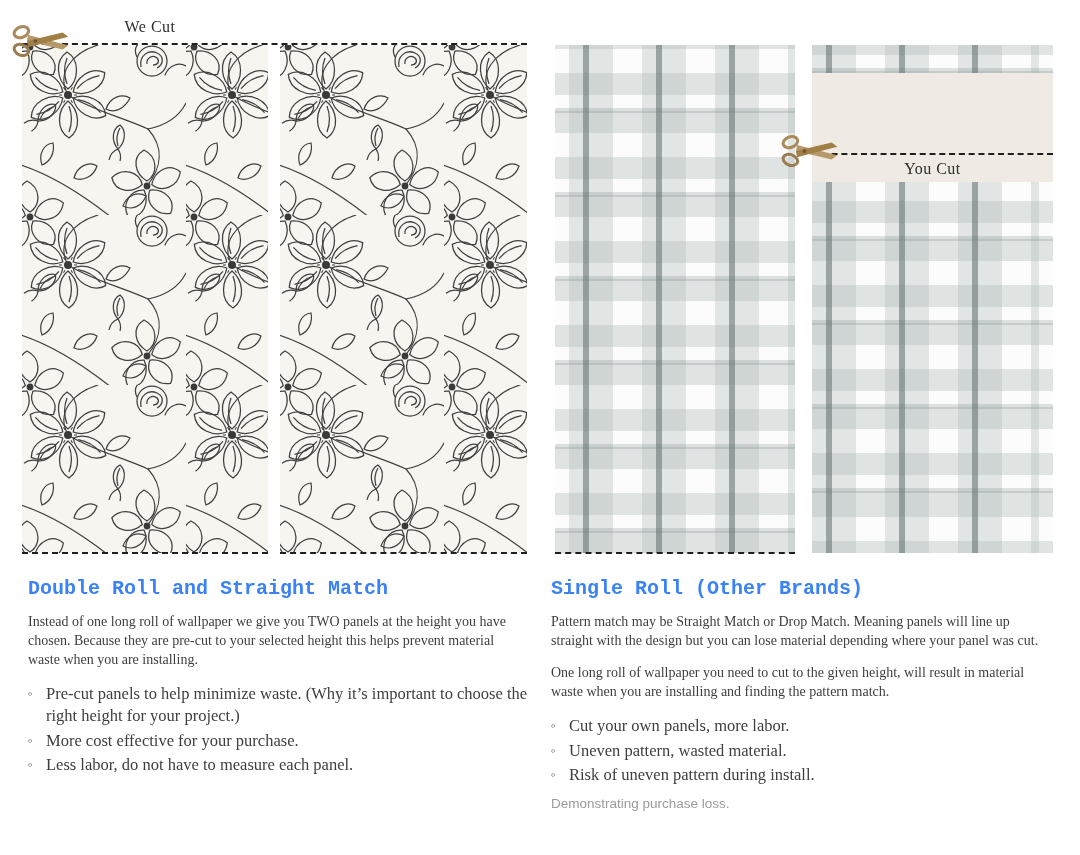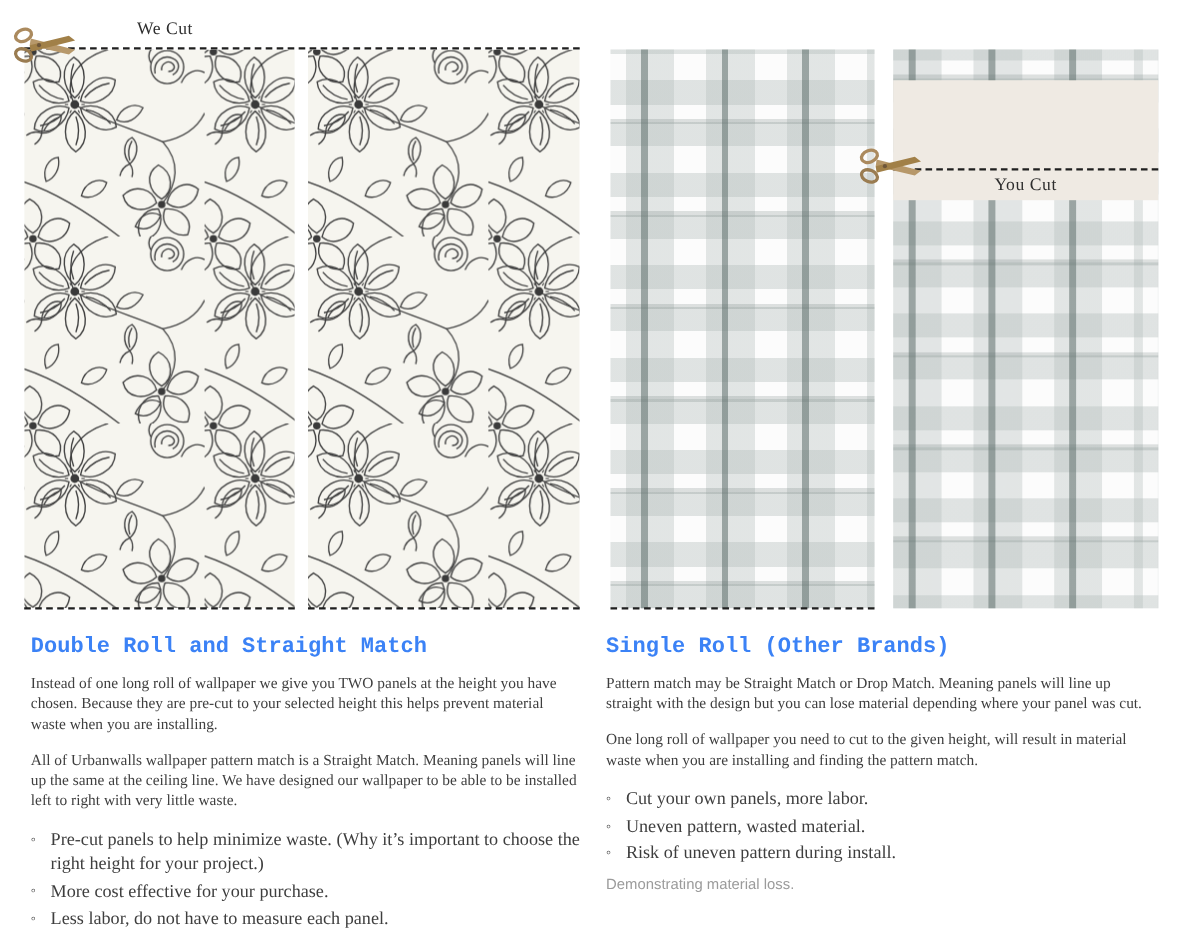--- a/index.html
+++ b/index.html
@@ -170,21 +170,20 @@
   <div class="cut-line you-line"></div>
   <div class="scissors scissors-you">
     <svg width="60" height="37" viewBox="0 0 64 38">
         <use href="#scissorsGlyph"></use>
       </svg>
   </div>
 
   <div class="col col-left">
     <h2>Double Roll and Straight Match</h2>
     <p>Instead of one long roll of wallpaper we give you TWO panels at the height you have chosen. Because they are pre-cut to your selected height this helps prevent material waste when you are installing.</p>
-    <p>All of Urbanwalls wallpaper pattern match is a Straight Match. Meaning panels will line up the same at the ceiling line. We have designed our wallpaper to be able to be installed left to right with very little waste.</p>
     <ul class="bullets">
       <li>
         <span class="bm">◦</span>
         <span class="bt">Pre-cut panels to help minimize waste. (Why it’s important to choose the right height for your project.)</span>
       </li>
       <li>
         <span class="bm">◦</span>
         <span class="bt">More cost effective for your purchase.</span>
       </li>
       <li>
@@ -205,16 +204,16 @@
       </li>
       <li>
         <span class="bm">◦</span>
         <span class="bt">Uneven pattern, wasted material.</span>
       </li>
       <li>
         <span class="bm">◦</span>
         <span class="bt">Risk of uneven pattern during install.</span>
       </li>
     </ul>
-    <div class="caption">Demonstrating material loss.</div>
+    <div class="caption">Demonstrating purchase loss.</div>
   </div>
 
 </div>
 
 </body></html>

